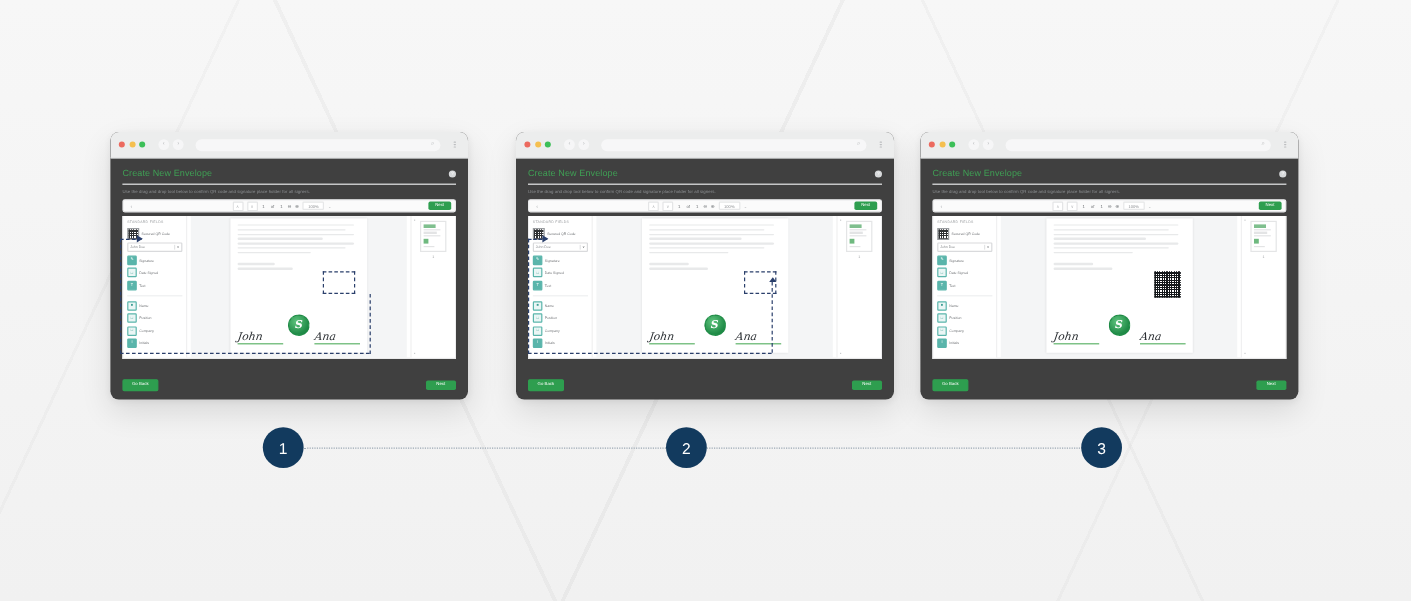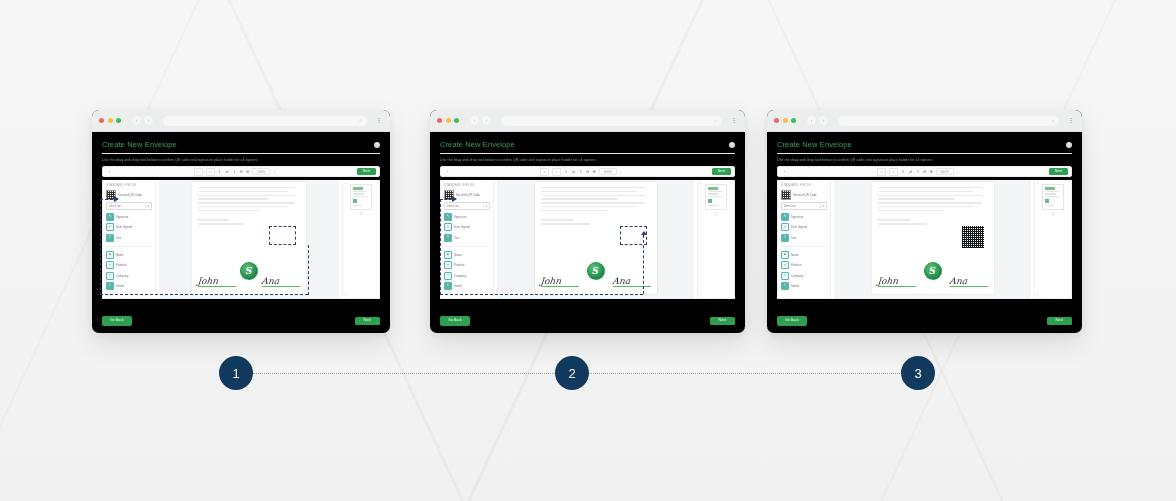--- a/index.html
+++ b/index.html
@@ -17,21 +17,21 @@
       linear-gradient(115deg, transparent 0 14%, rgba(0,0,0,0.025) 14% 14.2%, transparent 14.2% 100%),
       linear-gradient(65deg, transparent 0 71%, rgba(0,0,0,0.028) 71% 71.2%, transparent 71.2% 100%),
       linear-gradient(115deg, transparent 0 79%, rgba(0,0,0,0.025) 79% 79.2%, transparent 79.2% 100%),
       linear-gradient(180deg,#f7f7f7,#f1f1f1);
     pointer-events:none;
   }
 
   
   .window{
     position:absolute;
-    background:#000000;
+    background:#404040;
     border-radius:7px;
     box-shadow:0 10px 26px rgba(0,0,0,0.11), 0 2px 6px rgba(0,0,0,0.06);
     overflow:hidden;
   }
   .chrome{
     height:21px;background:#eceded;display:flex;align-items:center;
     padding:0 7px;gap:5px;border-bottom:1px solid #e2e3e4;
   }
   .dots{display:flex;gap:3.5px;align-items:center;}
   .dot{width:5px;height:5px;border-radius:50%;}

